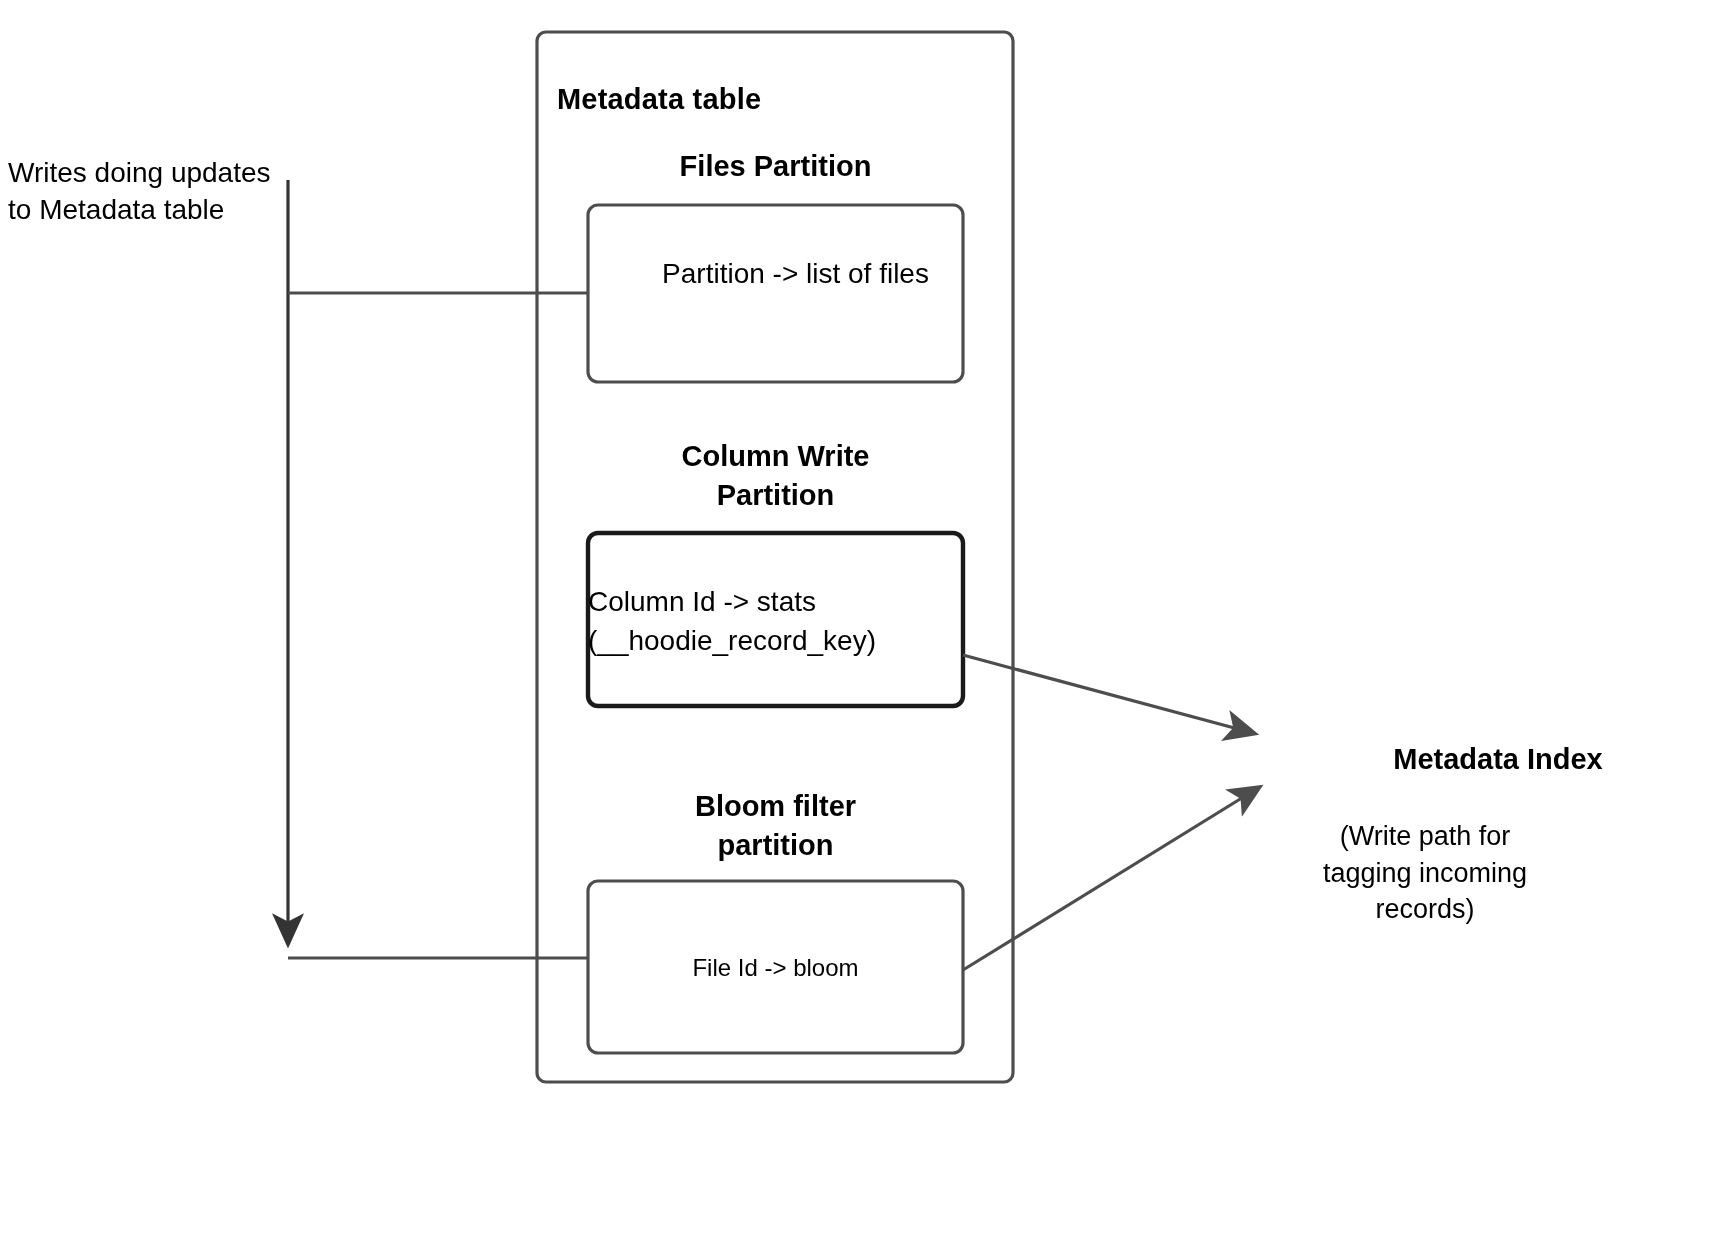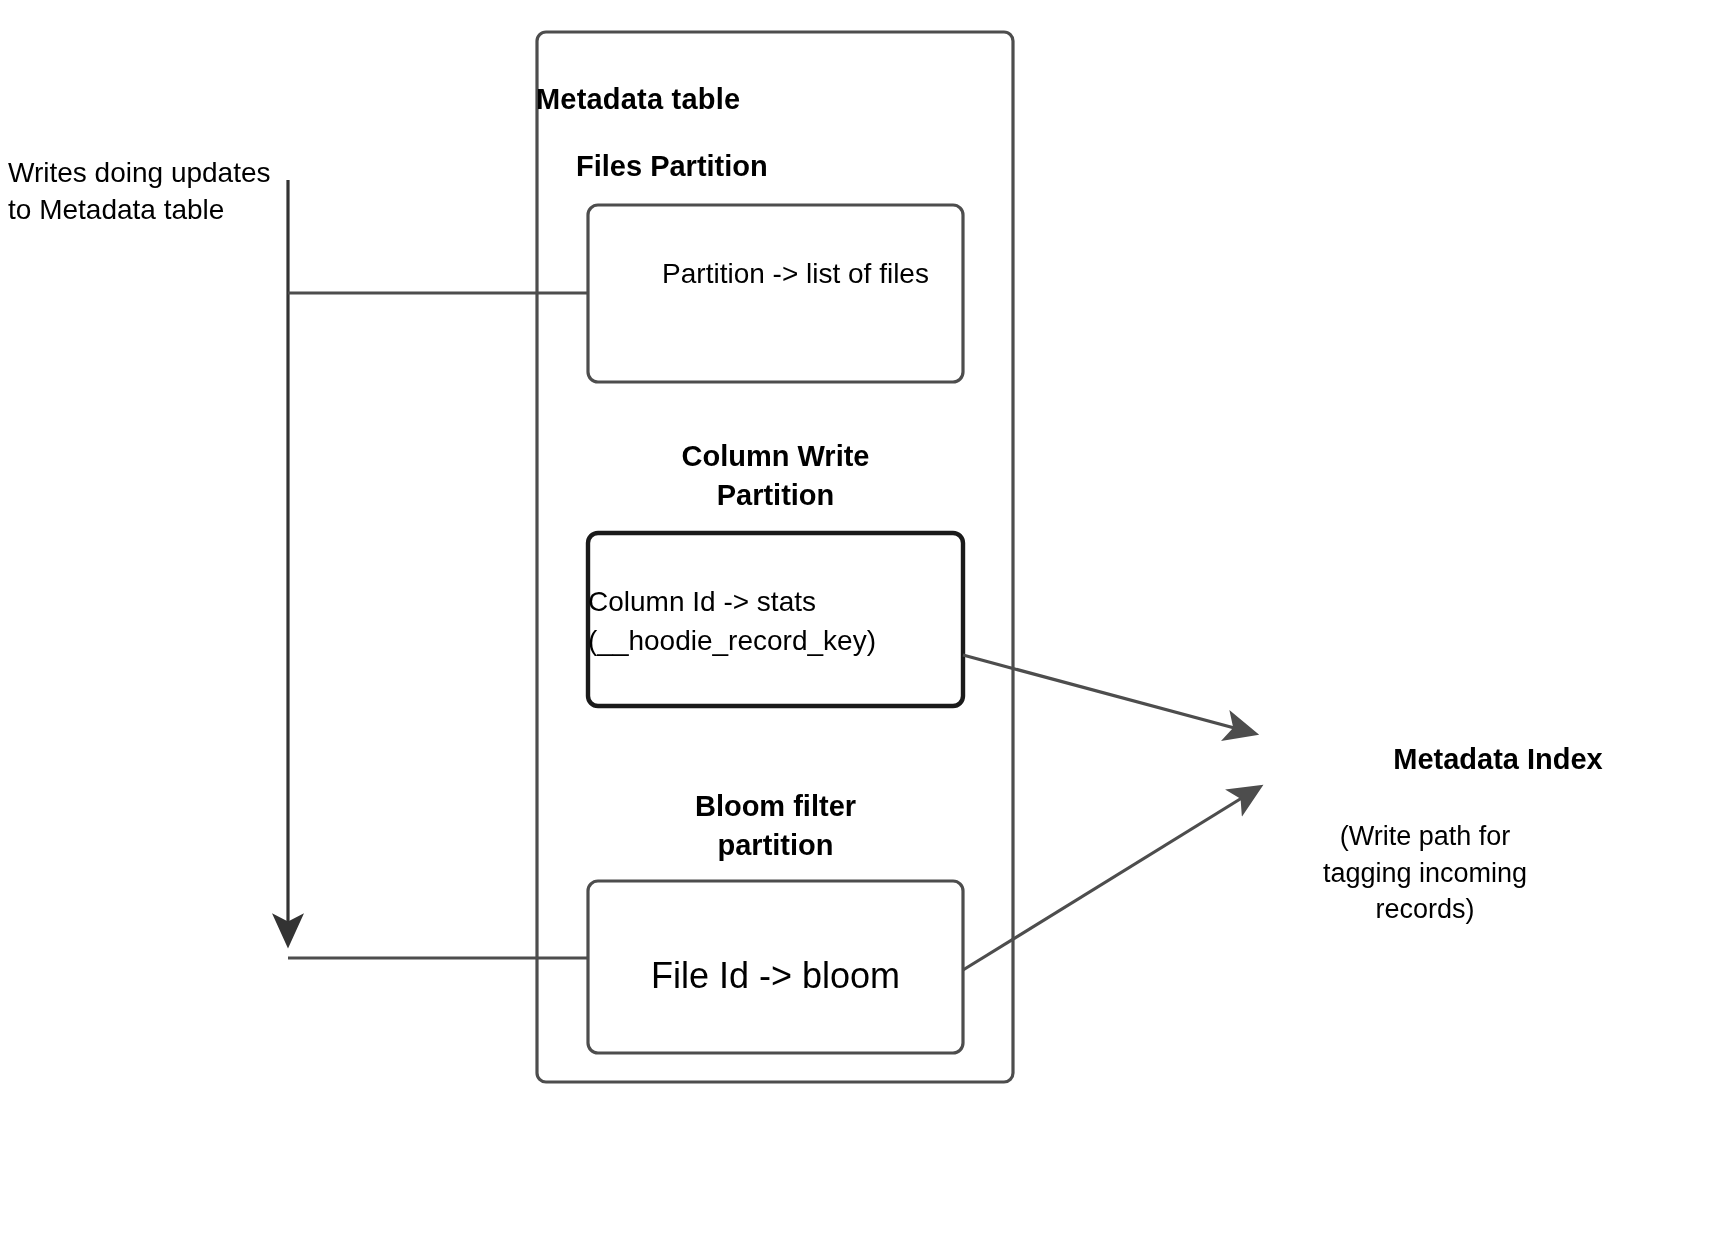--- a/index.html
+++ b/index.html
@@ -31,31 +31,31 @@
     white-space: pre-line;
   }
   .lbl-writes {
     left: 8px;
     top: 155px;
     width: 270px;
     text-align: left;
     font-size: 28px;
   }
   .lbl-metadata-table {
-    left: 536px;
+    left: 557px;
     top: 80px;
     font-size: 29px;
     font-weight: bold;
     letter-spacing: 0.2px;
   }
   .lbl-files-partition {
-    left: 576px;
+    left: 588px;
     top: 147px;
     width: 375px;
-    text-align: left;
+    text-align: center;
     font-size: 29px;
     font-weight: bold;
   }
   .lbl-files-body {
     left: 588px;
     top: 256px;
     width: 375px;
     text-align: center;
     font-size: 28px;
     margin-left: 20px;
@@ -84,21 +84,21 @@
     text-align: center;
     font-size: 29px;
     font-weight: bold;
     line-height: 1.34;
   }
   .lbl-bloom-body {
     left: 588px;
     top: 952px;
     width: 375px;
     text-align: center;
-    font-size: 36px;
+    font-size: 24px;
   }
   .lbl-metadata-index {
     left: 1288px;
     top: 740px;
     width: 420px;
     text-align: center;
     font-size: 29px;
     font-weight: bold;
   }
   .lbl-write-path {

